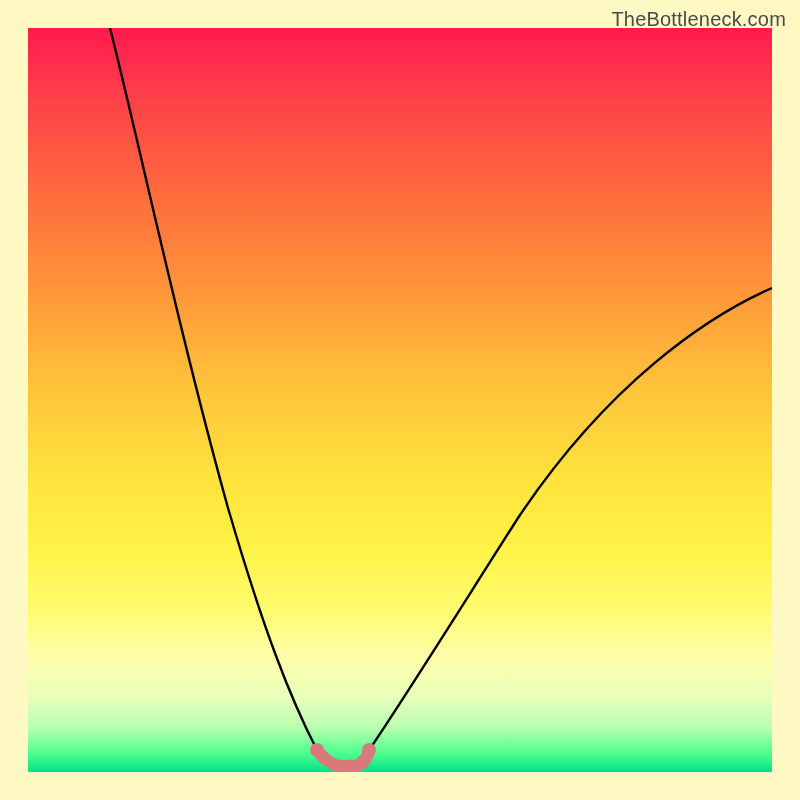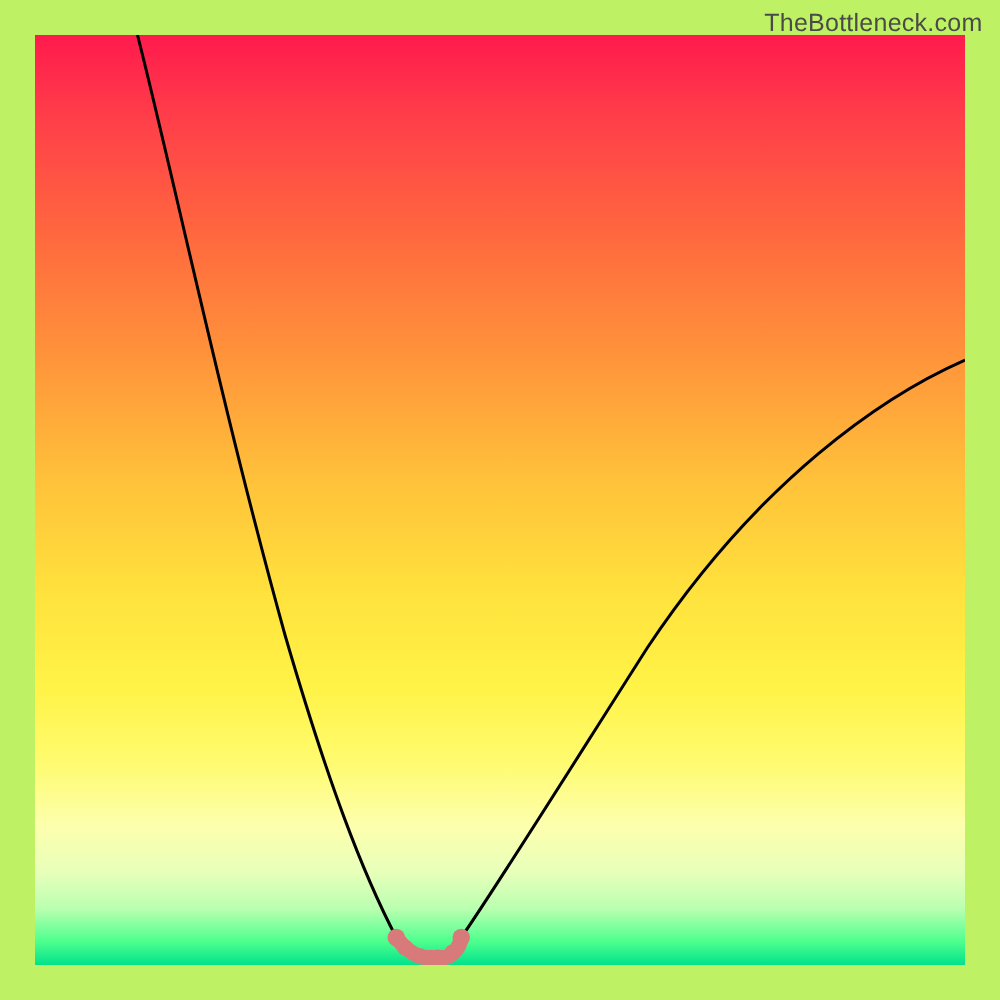--- a/index.html
+++ b/index.html
@@ -10,21 +10,21 @@
     overflow: hidden;
     background: #000;
     font-family: Arial, Helvetica, sans-serif;
   }
   .frame {
     position: absolute;
     left: 0;
     top: 0;
     width: 800px;
     height: 800px;
-    background: #bef264;
+    background: #fef9c3;
   }
   .plot-area {
     position: absolute;
     left: 28px;
     top: 28px;
     width: 744px;
     height: 744px;
     overflow: hidden;
   }
   .gradient-bg {

